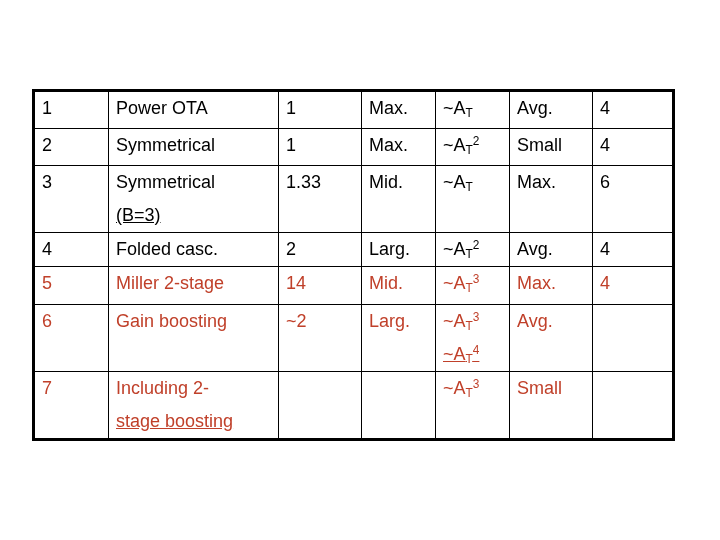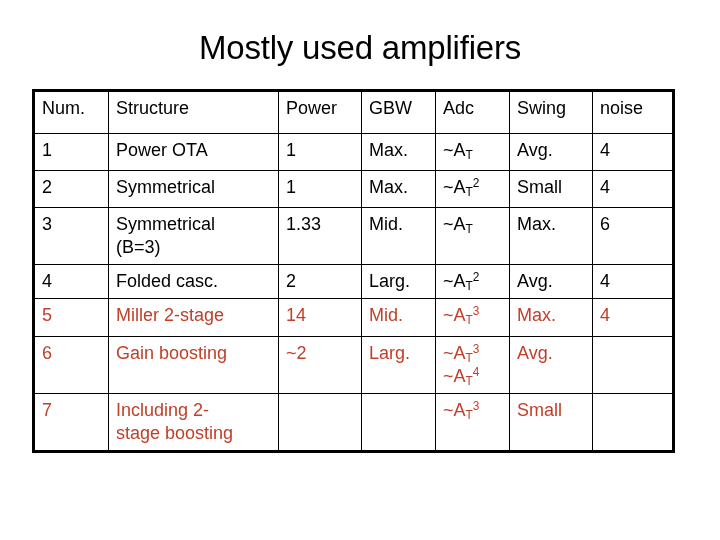--- a/index.html
+++ b/index.html
@@ -67,21 +67,21 @@
   col.c-power  { width: 83px; }
   col.c-gbw    { width: 74px; }
   col.c-adc    { width: 74px; }
   col.c-swing  { width: 83px; }
   col.c-noise  { width: 81px; }
 
   .orange td, td.orange { color: #C0402A; }
   .orange .cellline { color: #C0402A; }
 
   .cellline { display: block; white-space: nowrap; }
-  .cellline + .cellline { margin-top: 0px; }
+  .cellline + .cellline { margin-top: 10px; text-decoration: underline; }
 
   sub {
     font-size: 0.66em;
     vertical-align: baseline;
     position: relative;
     top: 0.28em;
     line-height: 0;
   }
   sup {
     font-size: 0.66em;
@@ -89,56 +89,32 @@
     position: relative;
     top: -0.50em;
     line-height: 0;
   }
 </style>
 </head>
 <body>
 
 <div id="slide">
 
-  <div id="page-title">Mostly used amplifiers</div>
 
   <table id="amp-table">
     <colgroup>
       <col class="c-num">
         <col class="c-struct">
         <col class="c-power">
       <col class="c-gbw">
         <col class="c-adc">
         <col class="c-swing">
         <col class="c-noise">
     </colgroup>
     <tbody id="table-body">
-        <tr class="r-header">
-          <td>
-            <span class="cellline">Num.</span>
-          </td>
-          <td>
-            <span class="cellline">Structure</span>
-          </td>
-          <td>
-            <span class="cellline">Power</span>
-          </td>
-          <td>
-            <span class="cellline">GBW</span>
-          </td>
-          <td>
-            <span class="cellline">Adc</span>
-          </td>
-          <td>
-            <span class="cellline">Swing</span>
-          </td>
-          <td>
-            <span class="cellline">noise</span>
-          </td>
-        </tr>
         <tr class="r-1" style="color: rgb(0, 0, 0);">
           <td>
             <span class="cellline">1</span>
           </td>
           <td>
             <span class="cellline">Power OTA</span>
           </td>
           <td>
             <span class="cellline">1</span>
           </td>

